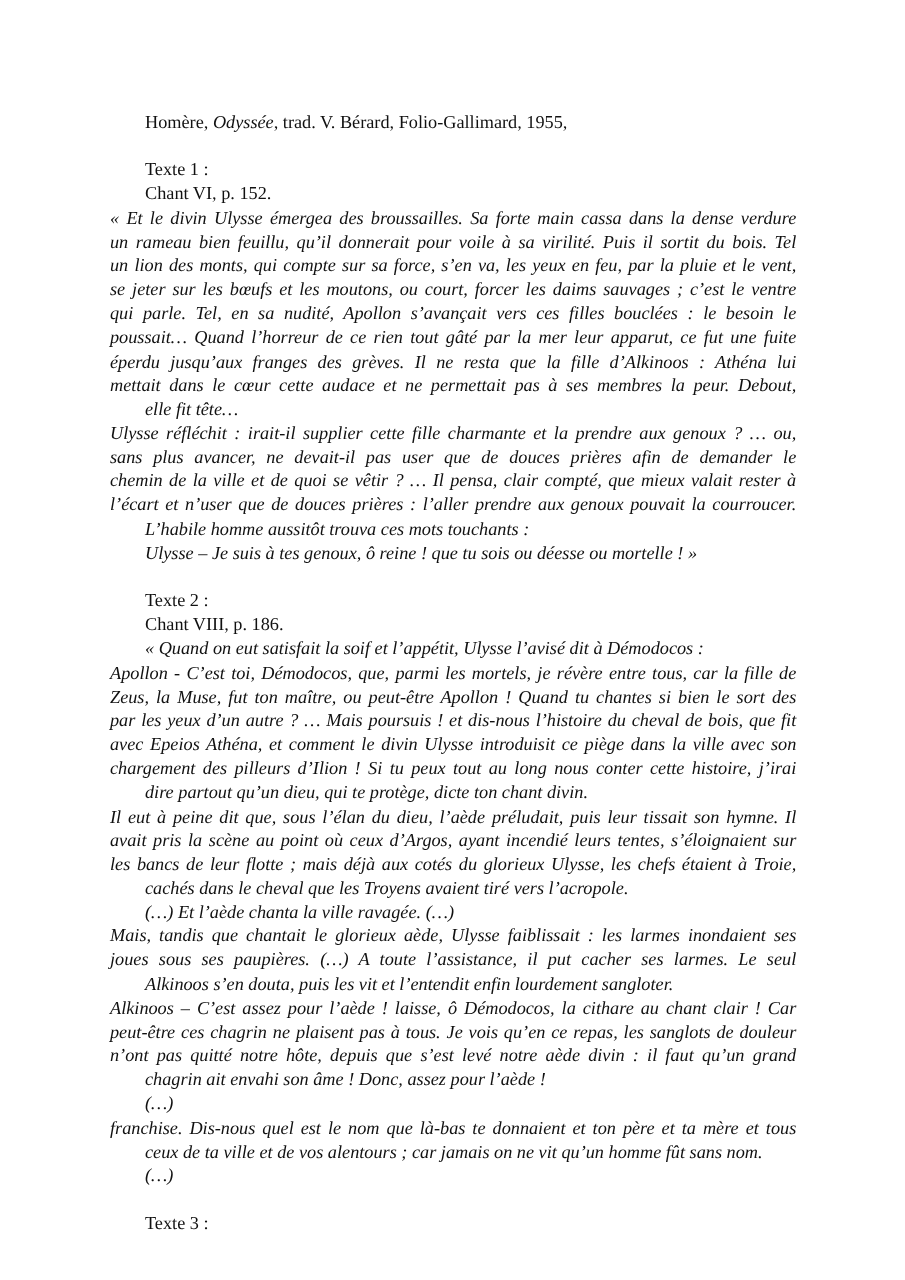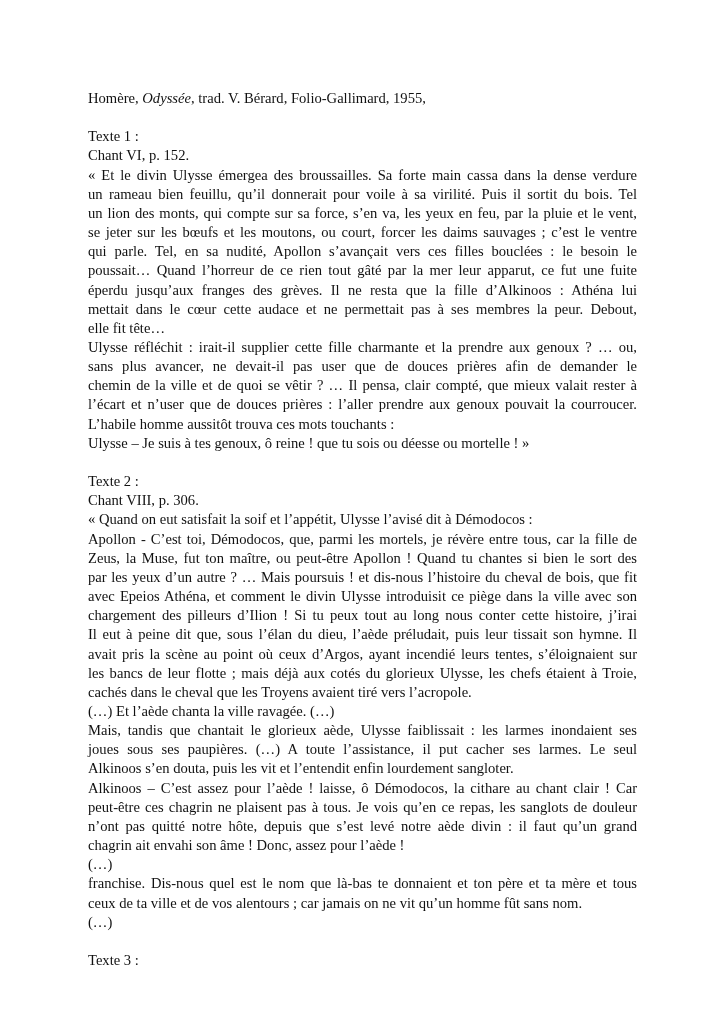--- a/index.html
+++ b/index.html
@@ -7,29 +7,29 @@
   .page {
     position: absolute;
     left: 88px;
     top: 89px;
     width: 549px;
     font-family: "Liberation Serif", "DejaVu Serif", serif;
     font-size: 14.6px;
     line-height: 19.15px;
     color: #111111;
   }
-  .line { display: block; white-space: nowrap; }
+  .line { display: block; white-space: nowrap; margin-left: 28px; }
   .just {
     display: block;
     text-align: justify;
     text-align-last: justify;
     white-space: normal;
   }
   .blank { display: block; height: 19.15px; }
-  .para { display: block; }
+  .para { display: block; font-style: italic; }
   em { font-style: italic; }
 </style>
 </head>
 <body>
 
 <div class="page">
   <div class="line"><span>Homère, </span><em>Odyssée</em><span>, trad. V. Bérard, Folio-Gallimard, 1955,</span></div>
   <div class="blank"></div>
 
   <section>
@@ -50,28 +50,29 @@
         <div class="just">chemin de la ville et de quoi se vêtir ? … Il pensa, clair compté, que mieux valait rester à</div>
         <div class="just">l’écart et n’user que de douces prières : l’aller prendre aux genoux pouvait la courroucer.</div>
         <div class="line">L’habile homme aussitôt trouva ces mots touchants :</div>
         <div class="line">Ulysse – Je suis à tes genoux, ô reine ! que tu sois ou déesse ou mortelle ! »</div>
       </div>
   </section>
   <div class="blank"></div>
 
   <section>
     <div class="line">Texte 2 :</div>
-    <div class="line">Chant VIII, p. 306.</div>
+    <div class="line">Chant VIII, p. 186.</div>
     <div class="para">
         <div class="line">« Quand on eut satisfait la soif et l’appétit, Ulysse l’avisé dit à Démodocos :</div>
         <div class="just">Apollon - C’est toi, Démodocos, que, parmi les mortels, je révère entre tous, car la fille de</div>
         <div class="just">Zeus, la Muse, fut ton maître, ou peut-être Apollon ! Quand tu chantes si bien le sort des</div>
         <div class="just">par les yeux d’un autre ? … Mais poursuis ! et dis-nous l’histoire du cheval de bois, que fit</div>
         <div class="just">avec Epeios Athéna, et comment le divin Ulysse introduisit ce piège dans la ville avec son</div>
         <div class="just">chargement des pilleurs d’Ilion ! Si tu peux tout au long nous conter cette histoire, j’irai</div>
+        <div class="line">dire partout qu’un dieu, qui te protège, dicte ton chant divin.</div>
         <div class="just">Il eut à peine dit que, sous l’élan du dieu, l’aède préludait, puis leur tissait son hymne. Il</div>
         <div class="just">avait pris la scène au point où ceux d’Argos, ayant incendié leurs tentes, s’éloignaient sur</div>
         <div class="just">les bancs de leur flotte ; mais déjà aux cotés du glorieux Ulysse, les chefs étaient à Troie,</div>
         <div class="line">cachés dans le cheval que les Troyens avaient tiré vers l’acropole.</div>
         <div class="line">(…) Et l’aède chanta la ville ravagée. (…)</div>
         <div class="just">Mais, tandis que chantait le glorieux aède, Ulysse faiblissait : les larmes inondaient ses</div>
         <div class="just">joues sous ses paupières. (…) A toute l’assistance, il put cacher ses larmes. Le seul</div>
         <div class="line">Alkinoos s’en douta, puis les vit et l’entendit enfin lourdement sangloter.</div>
         <div class="just">Alkinoos – C’est assez pour l’aède ! laisse, ô Démodocos, la cithare au chant clair ! Car</div>
         <div class="just">peut-être ces chagrin ne plaisent pas à tous. Je vois qu’en ce repas, les sanglots de douleur</div>

